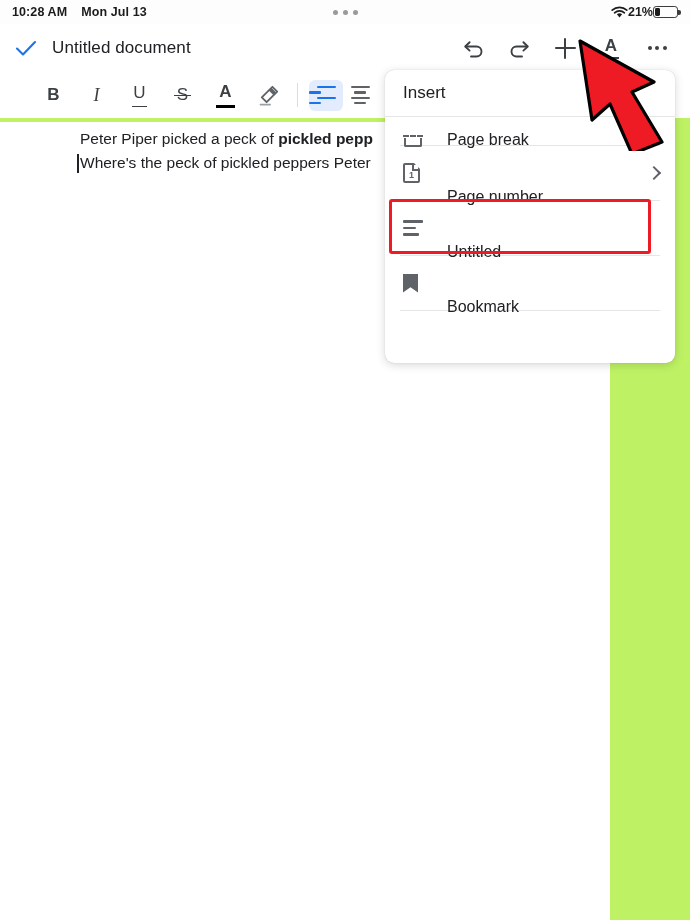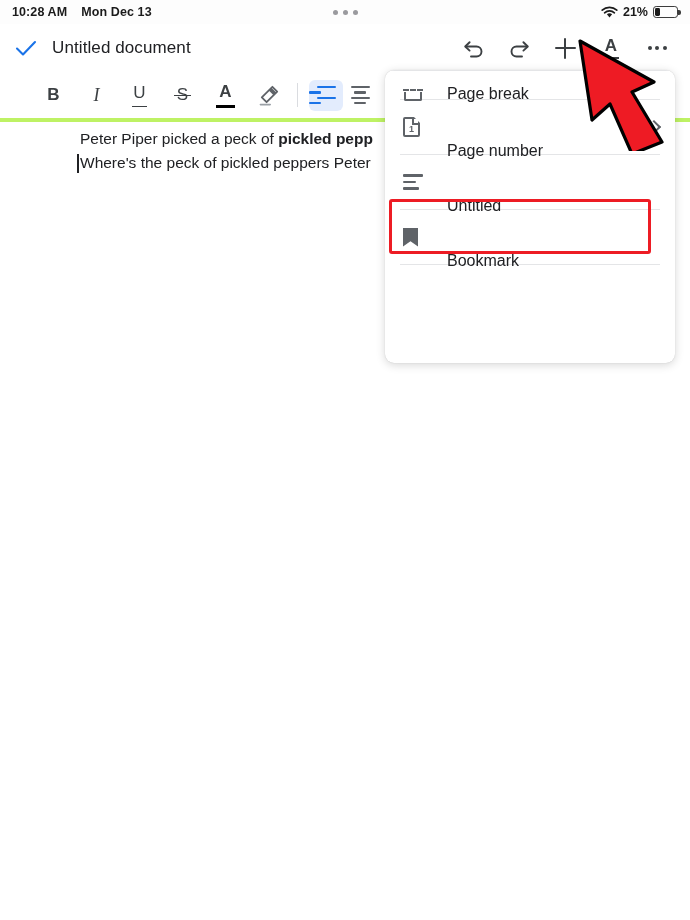--- a/index.html
+++ b/index.html
@@ -21,21 +21,21 @@
   }
   .sb-time { margin-right: 14px; letter-spacing: .1px; }
   .sb-date { font-weight: 700; letter-spacing: .1px; }
   .sb-dots {
     position: absolute; left: 0; right: 0; top: 0; height: 24px;
     display: flex; align-items: center; justify-content: center; gap: 5px;
     pointer-events: none;
   }
   .sb-dots i { width: 5px; height: 5px; border-radius: 50%; background: #9a9a9e; display:block; }
   .sb-right {
-    margin-left: auto; display: flex; align-items: center; gap: 5px;
+    margin-left: auto; display: flex; align-items: center; 
     font-size: 12.5px; font-weight: 700; color: #1b1b1b;
   }
   .batt {
     position: relative; width: 25px; height: 12px;
     border: 1.3px solid #3c3c3c; border-radius: 3.2px;
     display: inline-block;
   }
   .batt::after {
     content: ""; position: absolute; right: -3.6px; top: 3.2px;
     width: 2.2px; height: 5px; background: #3c3c3c; border-radius: 0 2px 2px 0;
@@ -101,21 +101,21 @@
   }
   .align-btn.active { background: #e3ecfd; }
   .align-btn i { display: block; height: 2.4px; border-radius: 1px; }
   .align-btn.active i { background: #1a73e8; }
   .align-btn.idle i { background: #5f6368; }
   .al-full { width: 19px; }
   .al-short { width: 12px; }
   .align-btn.idle i.al-short { align-self: center; }
 
   
-  .docbody { position: absolute; top: 122px; left: 0; width: 690px; height: 798px; background: #fff; }
+  .docbody { position: absolute; top: 122px; left: 0; width: 610px; height: 798px; background: #fff; }
   .doc-lines {
     position: absolute; left: 80px; top: 5px; width: 560px;
     font-size: 15.5px; color: #202124; line-height: 24px; white-space: nowrap;
   }
   .doc-lines .ln { position: relative; }
   .doc-lines b { font-weight: 700; }
   .caret {
     position: absolute; left: -3px; top: 3px; width: 1.6px; height: 19px; background: #202124;
   }
 
@@ -189,21 +189,21 @@
   }
   .arrow { position: absolute; left: 536px; top: 36px; width: 150px; height: 115px; }
 </style>
 </head>
 <body>
 
 <div id="app">
 
   <div class="statusbar">
     <span class="sb-time">10:28 AM</span>
-    <span class="sb-date">Mon Dec 13</span>
+    <span class="sb-date">Mon Jul 13</span>
     <div class="sb-dots">
         <i></i>
         <i></i>
         <i></i>
       </div>
     <div class="sb-right">
       <svg width="17" height="13" viewBox="0 0 17 13">
         <path d="M8.5 11.4 L11.1 8.2 A4.1 4.1 0 0 0 5.9 8.2 Z" fill="#1b1b1b"></path>
         <path d="M1.2 4.2 A11 11 0 0 1 15.8 4.2" stroke="#1b1b1b" stroke-width="1.7" fill="none" stroke-linecap="round"></path>
         <path d="M3.6 6.8 A7.4 7.4 0 0 1 13.4 6.8" stroke="#1b1b1b" stroke-width="1.7" fill="none" stroke-linecap="round"></path>
@@ -300,20 +300,21 @@
       <div class="ln">
         <span>Peter Piper picked a peck of </span><b>pickled pepp</b>
       </div>
       <div class="ln">
         <span class="caret"></span><span>Where's the peck of pickled peppers Peter</span>
       </div>
     </div>
   </div>
 
   <div class="panel">
+    <div class="panel-title">Insert</div>
     <div class="panel-sep" style="margin:0"></div>
 
     <div class="menu-item clipped">
       <span class="mi-icon">
         <span class="ic-pagebreak">
             <span class="dash"></span>
             <span class="brk"></span>
           </span>
       </span>
       <span class="mi-label">Page break</span>

